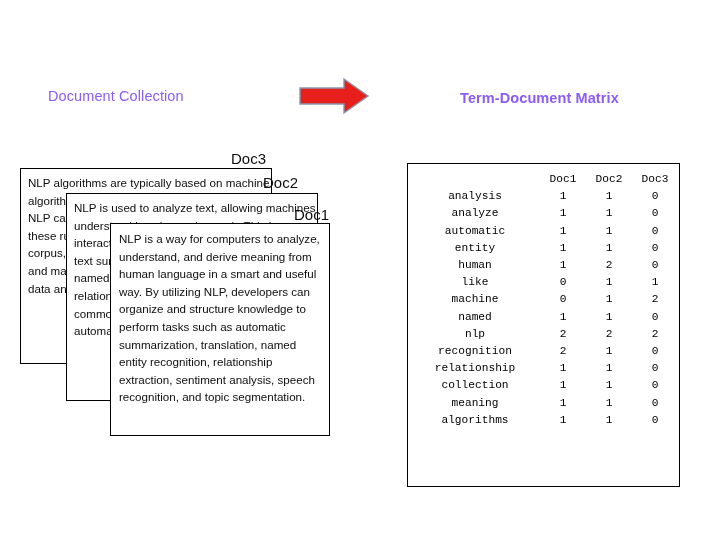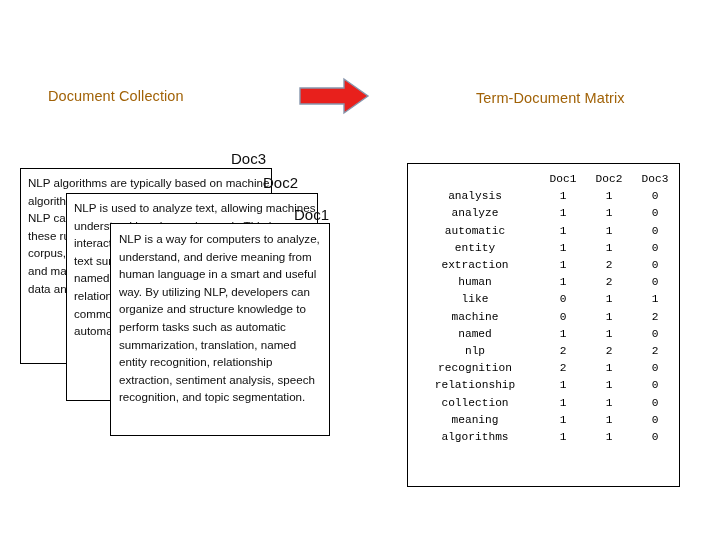--- a/index.html
+++ b/index.html
@@ -13,26 +13,26 @@
     height: 540px;
     background: #ffffff;
     overflow: hidden;
     font-family: "Liberation Sans", sans-serif;
   }
 
   
   .heading {
     position: absolute;
     font-size: 14.5px;
-    color: #a16207;
+    color: #8b5cf6;
     white-space: nowrap;
     letter-spacing: 0.1px;
   }
   #heading-left  { left: 48px;  top: 88px; }
-  #heading-right { left: 476px; top: 90px; }
+  #heading-right { left: 460px; top: 90px; font-weight: bold; }
 
   
   #arrow {
     position: absolute;
     left: 298px;
     top: 76px;
     width: 72px;
     height: 40px;
   }
 
@@ -168,26 +168,20 @@
             <td class="num-cell">1</td>
             <td class="num-cell">0</td>
           </tr>
           <tr>
             <td class="term-cell">entity</td>
             <td class="num-cell">1</td>
             <td class="num-cell">1</td>
             <td class="num-cell">0</td>
           </tr>
           <tr>
-            <td class="term-cell">extraction</td>
-            <td class="num-cell">1</td>
-            <td class="num-cell">2</td>
-            <td class="num-cell">0</td>
-          </tr>
-          <tr>
             <td class="term-cell">human</td>
             <td class="num-cell">1</td>
             <td class="num-cell">2</td>
             <td class="num-cell">0</td>
           </tr>
           <tr>
             <td class="term-cell">like</td>
             <td class="num-cell">0</td>
             <td class="num-cell">1</td>
             <td class="num-cell">1</td>

